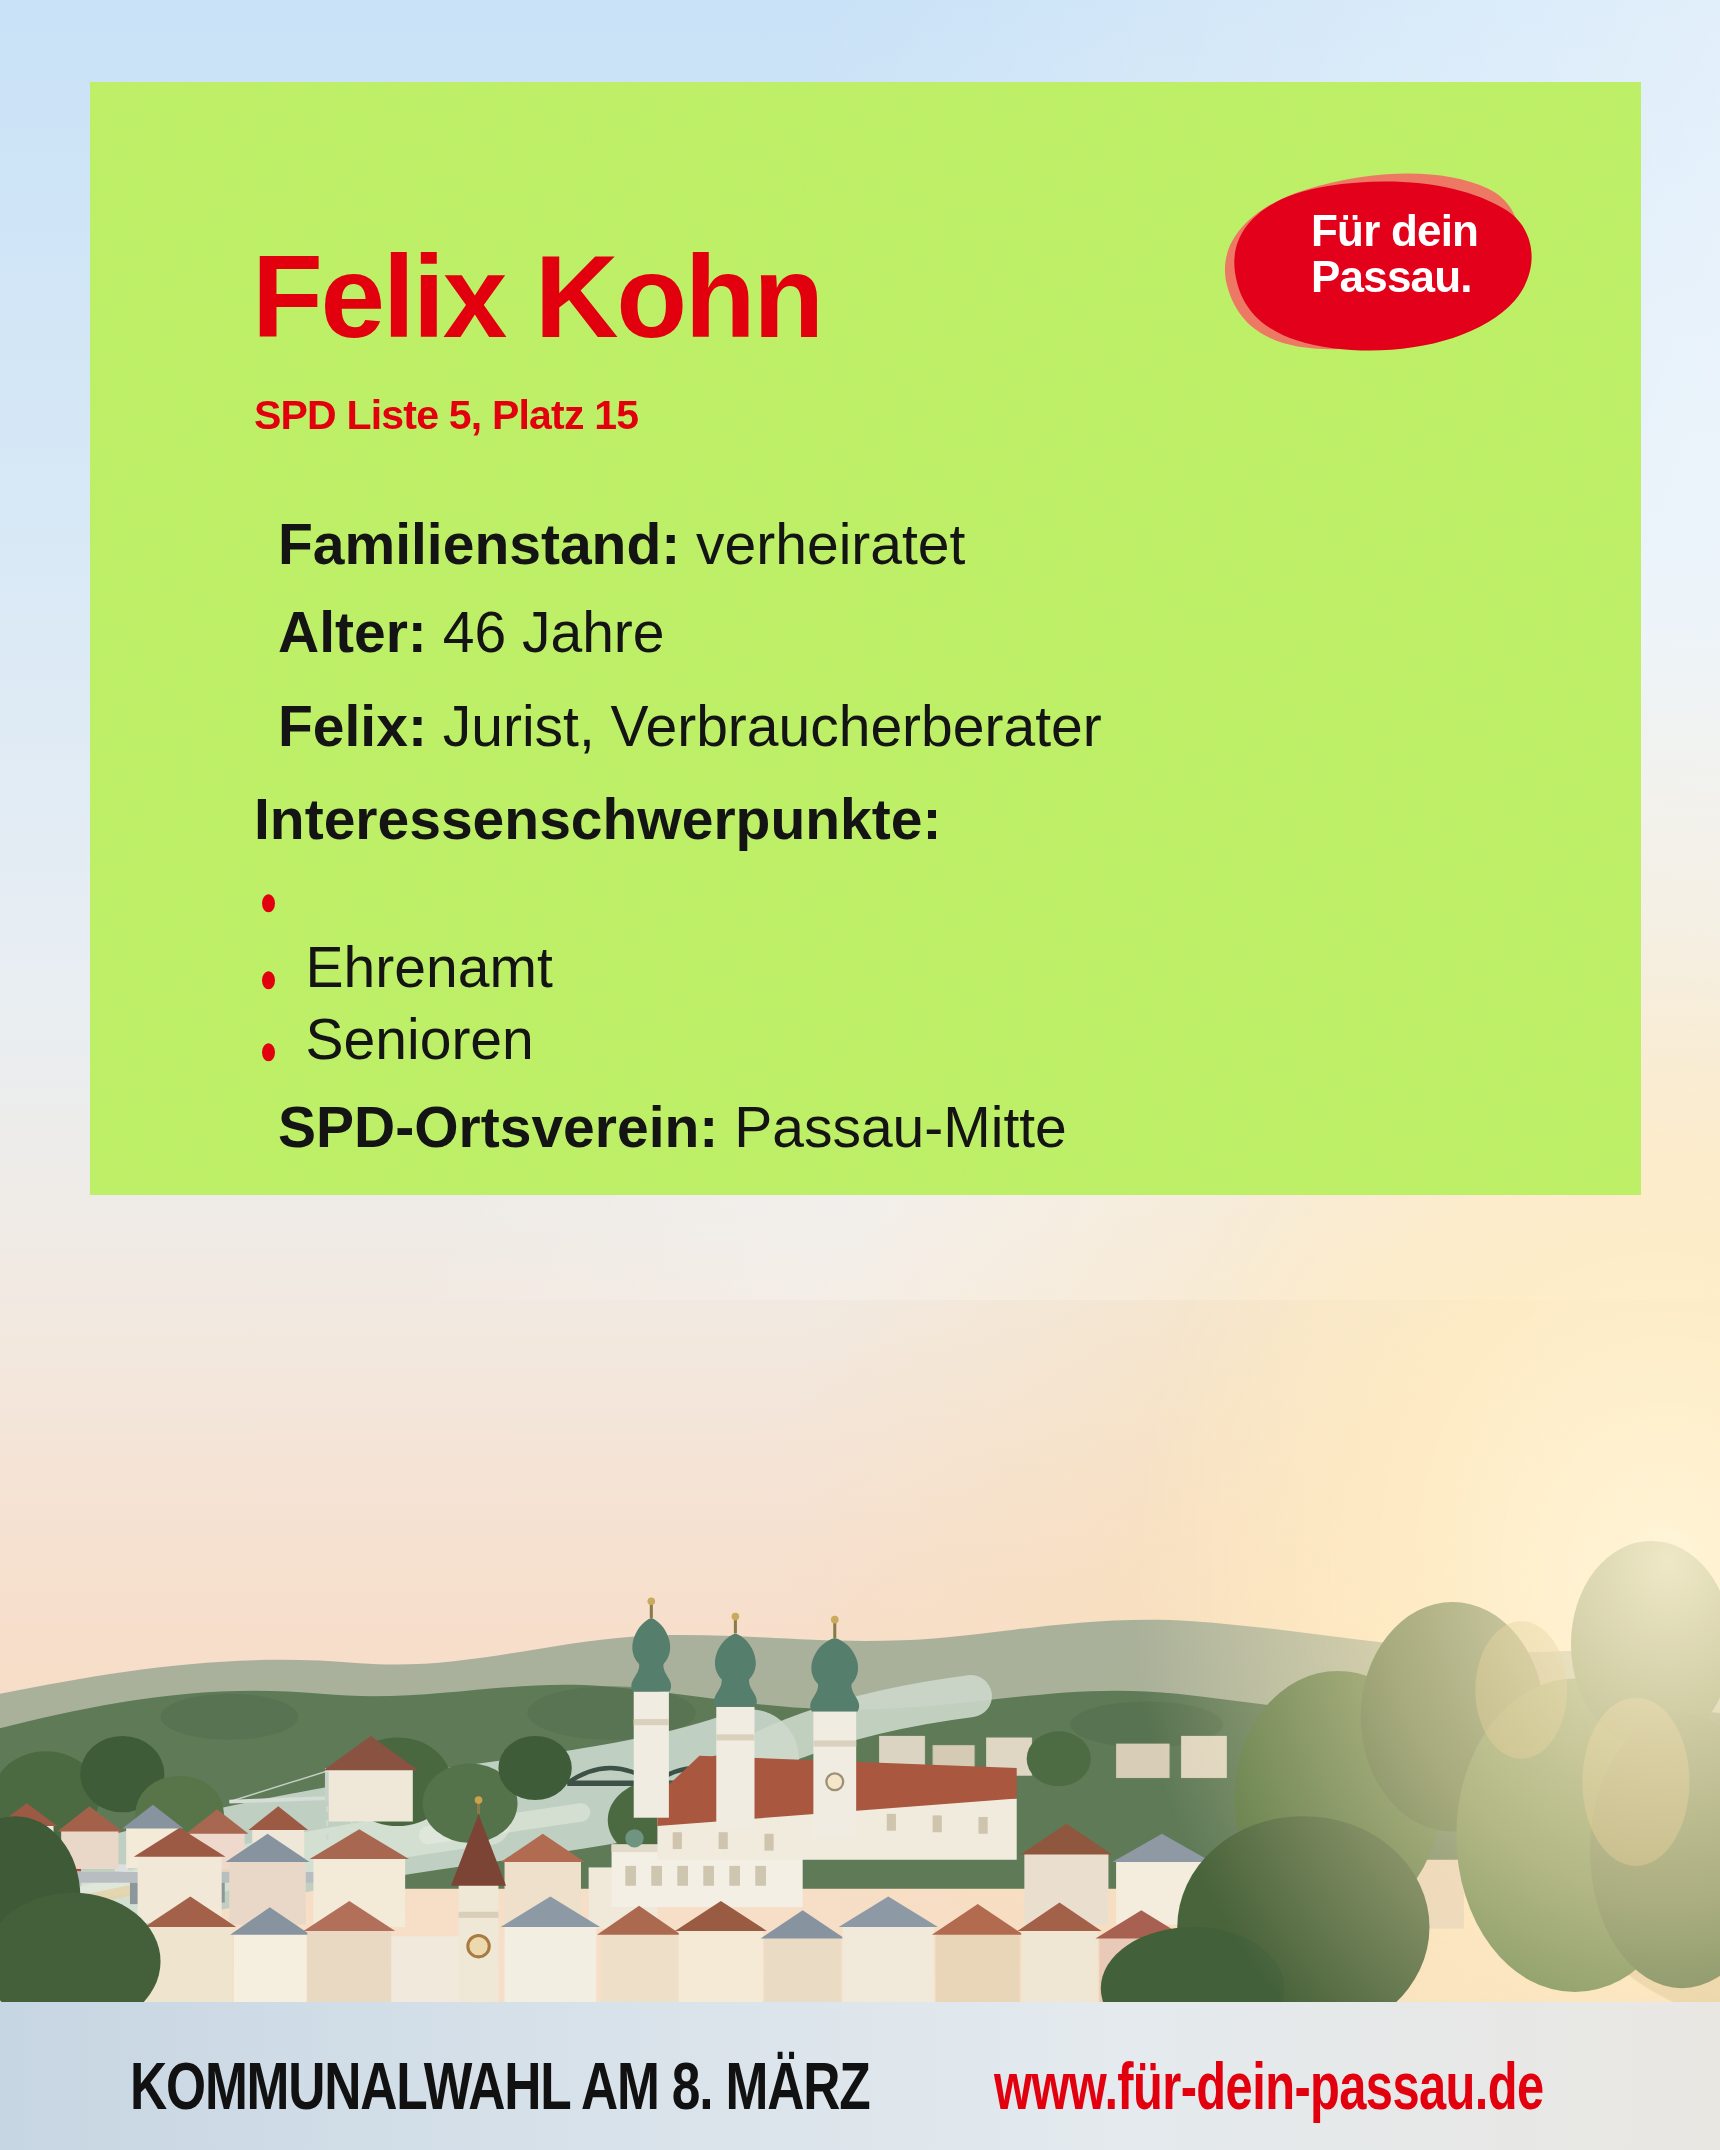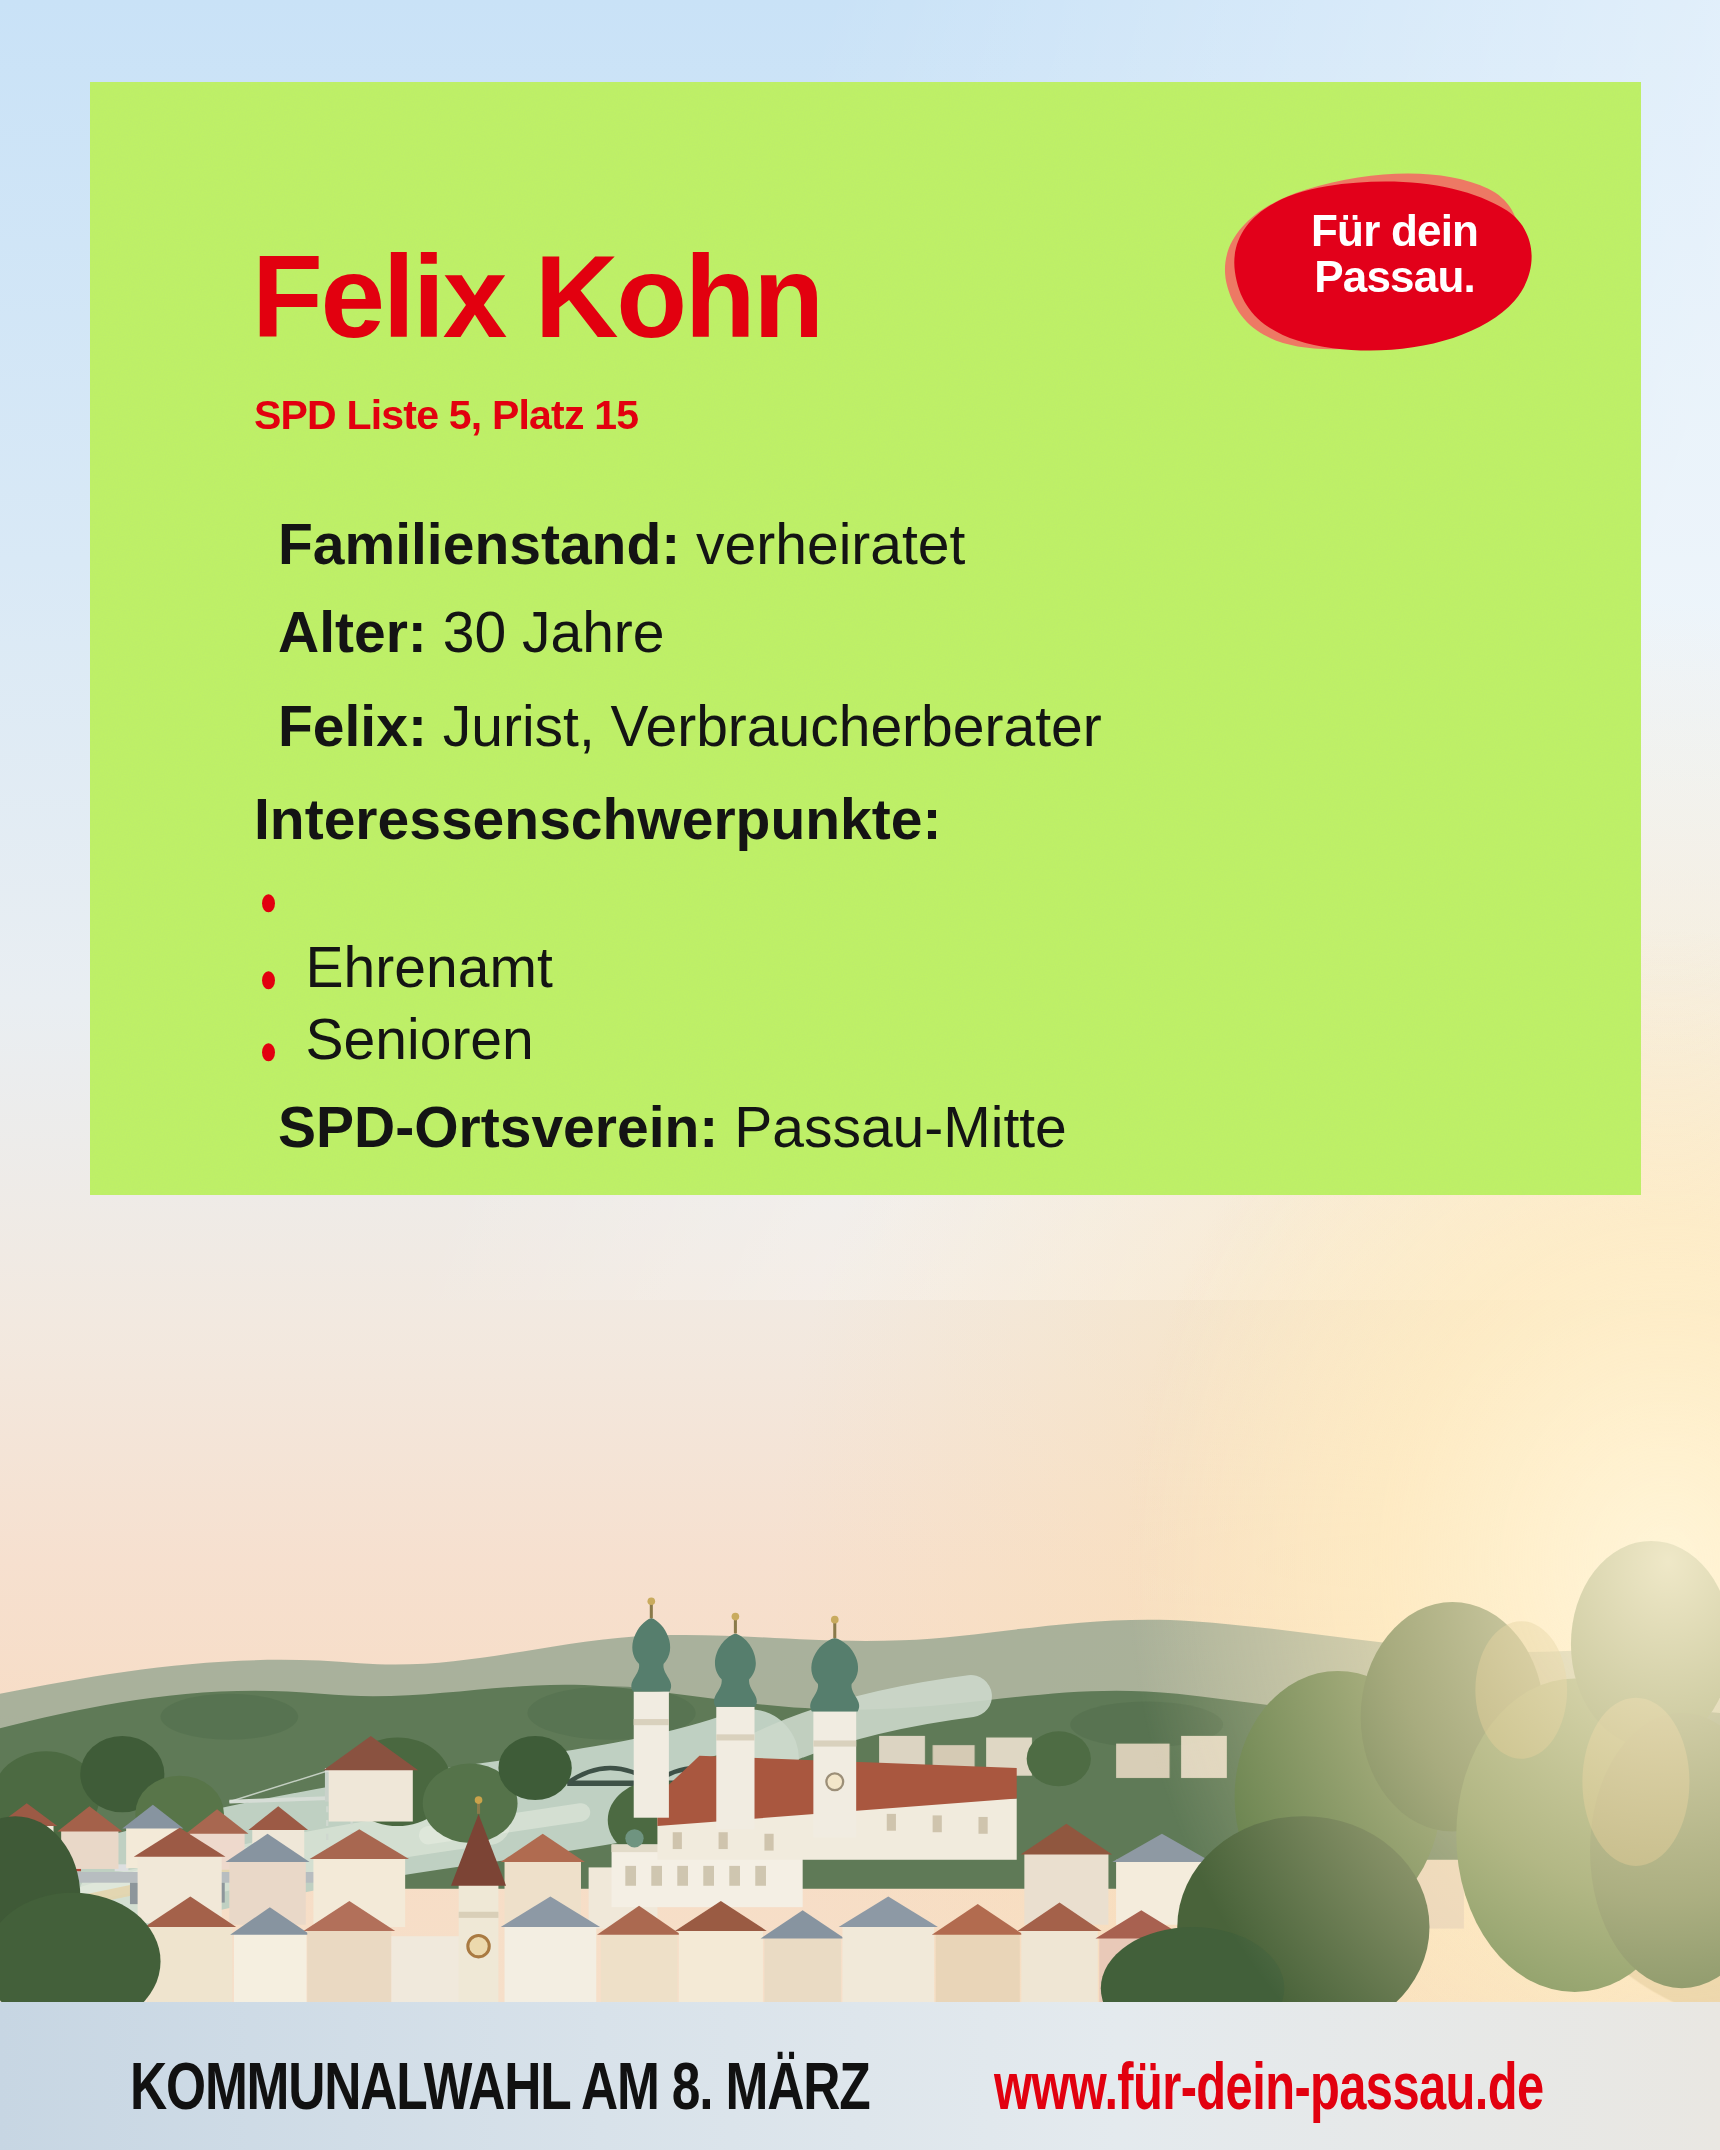--- a/index.html
+++ b/index.html
@@ -15,21 +15,21 @@
         font-weight:700;letter-spacing:-2.3px;color:#e2000f;white-space:nowrap;}
   .candidate-subtitle{position:absolute;left:164px;top:300px;font-size:41px;line-height:66px;
         font-weight:700;letter-spacing:-0.8px;color:#e2000f;white-space:nowrap;}
   .line{position:absolute;left:164px;font-size:57px;line-height:61px;color:#141414;white-space:nowrap;}
   .line b{font-weight:700;margin-left:24px;}
   .t1{top:432px}.t2{top:520px}.t3{top:614px}.t4{top:707px;font-weight:700;}
   .b1{top:778px}.b2{top:855px}.b3{top:927px}.t5{top:1015px}
   .dot{display:inline-block;width:13px;height:18.3px;border-radius:50%;
        background:#e2000f;margin:0 31px 0 7.6px;transform:translateY(2.3px);}
   
-  .logo{position:absolute;left:1212px;top:157px;width:340px;height:218px;text-align:center;}
+  .logo{position:absolute;left:1212px;top:157px;width:340px;height:218px;}
   .logo svg{position:absolute;left:0;top:0;}
   .logo-text{position:absolute;left:99px;top:51px;color:#ffffff;font-weight:700;
              font-size:44px;line-height:46px;letter-spacing:-0.8px;white-space:nowrap;}
   
   .footer{position:absolute;left:0;top:2002px;width:1720px;height:174px;
           background:linear-gradient(90deg,#c7d6e3 0%,#d8e2ea 35%,#e4eaee 65%,#e9e7e2 100%);}
   .footer-election{position:absolute;left:130px;top:50%;transform:translateY(-54%) scaleX(0.78);
           transform-origin:left center;font-size:66px;font-weight:700;letter-spacing:-1.5px;
           color:#111111;white-space:nowrap;}
   .footer-website{position:absolute;left:994px;top:50%;transform:translateY(-54%) scaleX(0.74);
@@ -288,21 +288,21 @@
 
     <div class="candidate-name">Felix Kohn</div>
     <div class="candidate-subtitle">SPD Liste 5, Platz 15</div>
 
     <div class="line t1">
       <b>Familienstand:</b>
       <span>verheiratet</span>
     </div>
     <div class="line t2">
       <b>Alter:</b>
-      <span>30 Jahre</span>
+      <span>46 Jahre</span>
     </div>
     <div class="line t3">
       <b>Felix:</b>
       <span>Jurist, Verbraucherberater</span>
     </div>
 
     <div class="line t4">Interessenschwerpunkte:</div>
 
     <div class="line b1">
       <span class="dot"></span>

